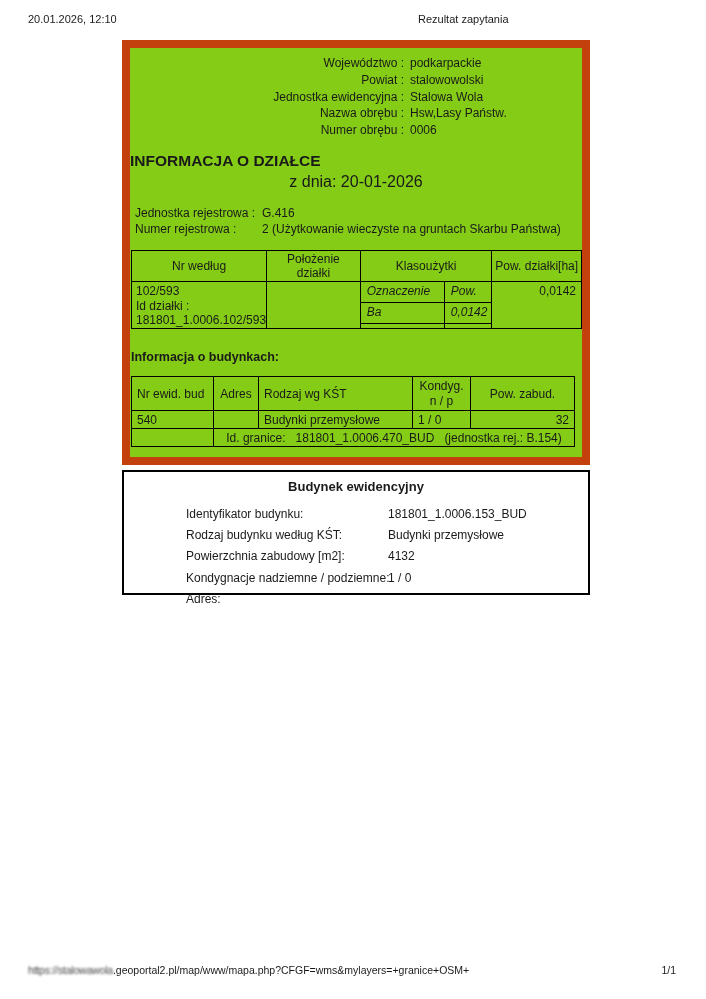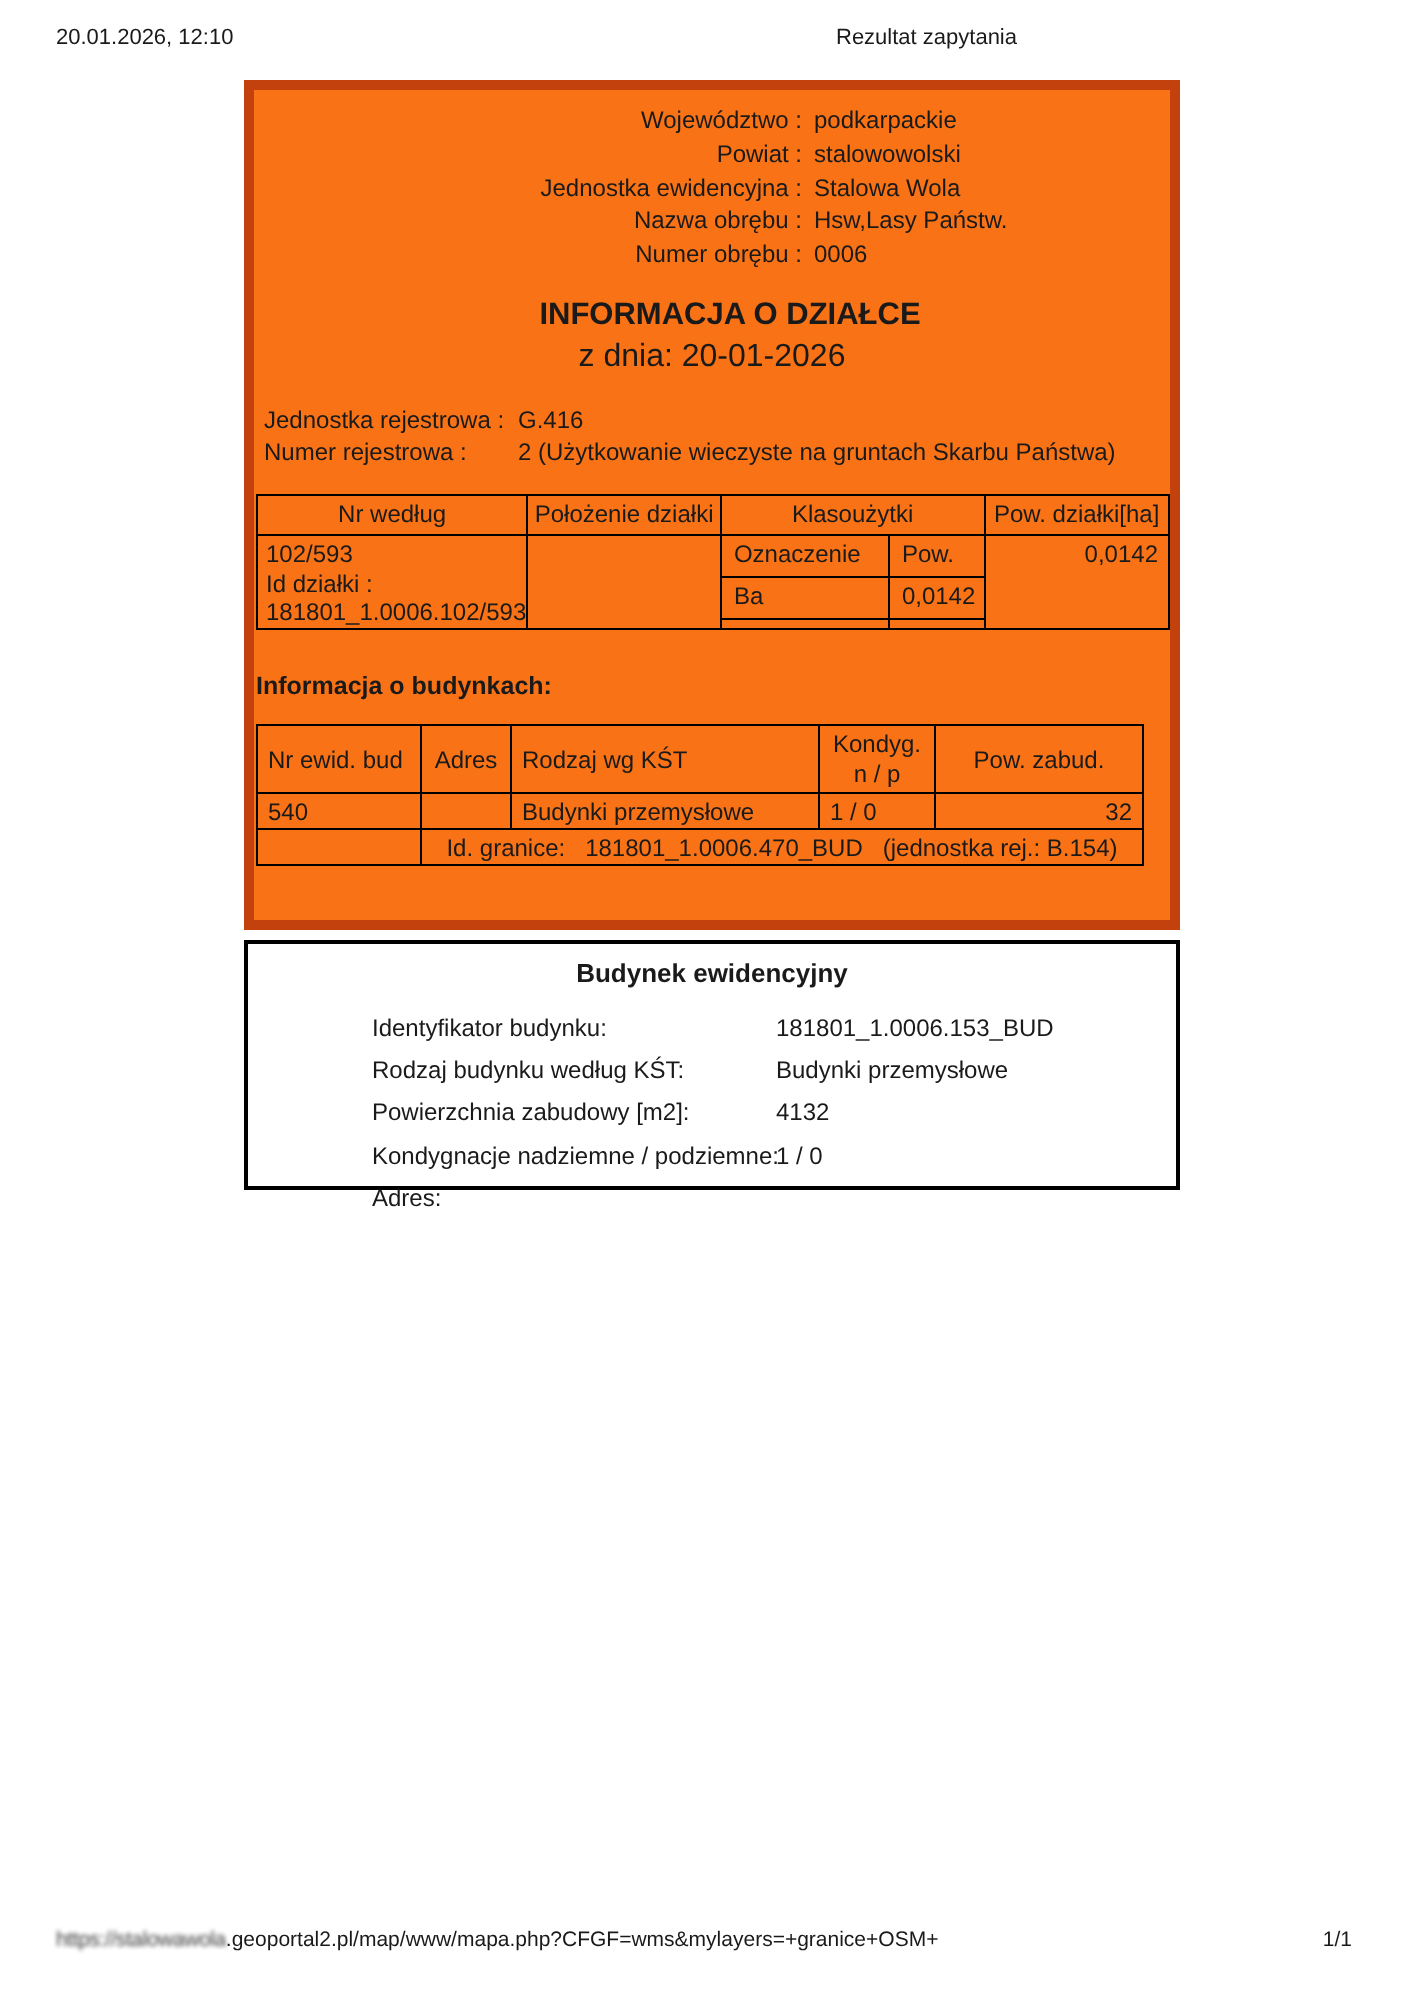--- a/index.html
+++ b/index.html
@@ -7,46 +7,46 @@
   body {
     position:relative; width:706px; height:999px;
     font-family:"Liberation Sans", sans-serif;
     color:#1a1a1a; overflow:hidden;
   }
   .print-hdr-date { position:absolute; left:28px; top:13px; font-size:11px; }
   .print-hdr-title { position:absolute; left:370px; top:13px; font-size:11px;padding-left:48px; }
 
   .main-box {
     position:absolute; left:122px; top:40px; width:468px; height:425px;
-    border:5px solid #c2410c; background:#f97316;
+    border:8px solid #c2410c; background:#84cc16;
   }
   .loc-grid {
     display:grid; grid-template-columns:274px 1fr; column-gap:6px;
     margin-top:7px; font-size:12px; line-height:16.8px;
   }
   .loc-grid .lbl { text-align:right; }
   .loc-grid .val { text-align:left; }
 
-  .doc-title { text-align:center; font-weight:bold; font-size:15.5px; margin-top:13px;padding-left:18px; }
+  .doc-title { text-align:left; font-weight:bold; font-size:15.5px; margin-top:13px; }
   .doc-subtitle { text-align:center; font-size:16px; margin-top:3px; }
 
   .register { margin:14px 0 0 5px; font-size:12px; line-height:16.5px; }
   .register .row { display:grid; grid-template-columns:127px 1fr; }
 
   table { border-collapse:collapse; }
   .parcel-table { margin:12px 0 0 1px; font-size:12px; table-layout:fixed; }
   .parcel-table th, .parcel-table td { border:1px solid #000; }
   .parcel-table th { font-weight:normal; text-align:center; height:20px; padding:1px 2px; }
   .parcel-table td { vertical-align:top; height:46px; }
   .td-nr { padding:2px 0 0 4px; line-height:14.7px; white-space:nowrap; }
   .td-klaso { padding:0; }
   .klaso { display:grid; grid-template-columns:84px 1fr; grid-template-rows:21px 21px auto; height:100%; }
   .klaso .c { padding:2px 4px 0 6px; }
   .klaso .b-r { border-right:1px solid #000; }
-  .klaso .b-b { border-bottom:1px solid #000; }
+  .klaso .b-b { border-bottom:1px solid #000;font-style:italic; }
   .td-pow { text-align:right; padding:2px 5px 0 0; }
 
   .buildings-heading { font-weight:bold; font-size:12.5px; margin:21px 0 0 1px; }
 
   .bld-table { margin:12px 0 0 1px; font-size:12px; table-layout:fixed; }
   .bld-table th, .bld-table td { border:1px solid #000; font-weight:normal; }
   .bld-table th { height:34px; padding:1px 5px; }
   .bld-table td { height:18px; padding:1px 5px; }
   .al { text-align:left; } .ac { text-align:center; } .ar { text-align:right; }
   .pre-line { white-space:pre-line; line-height:14.5px; }

